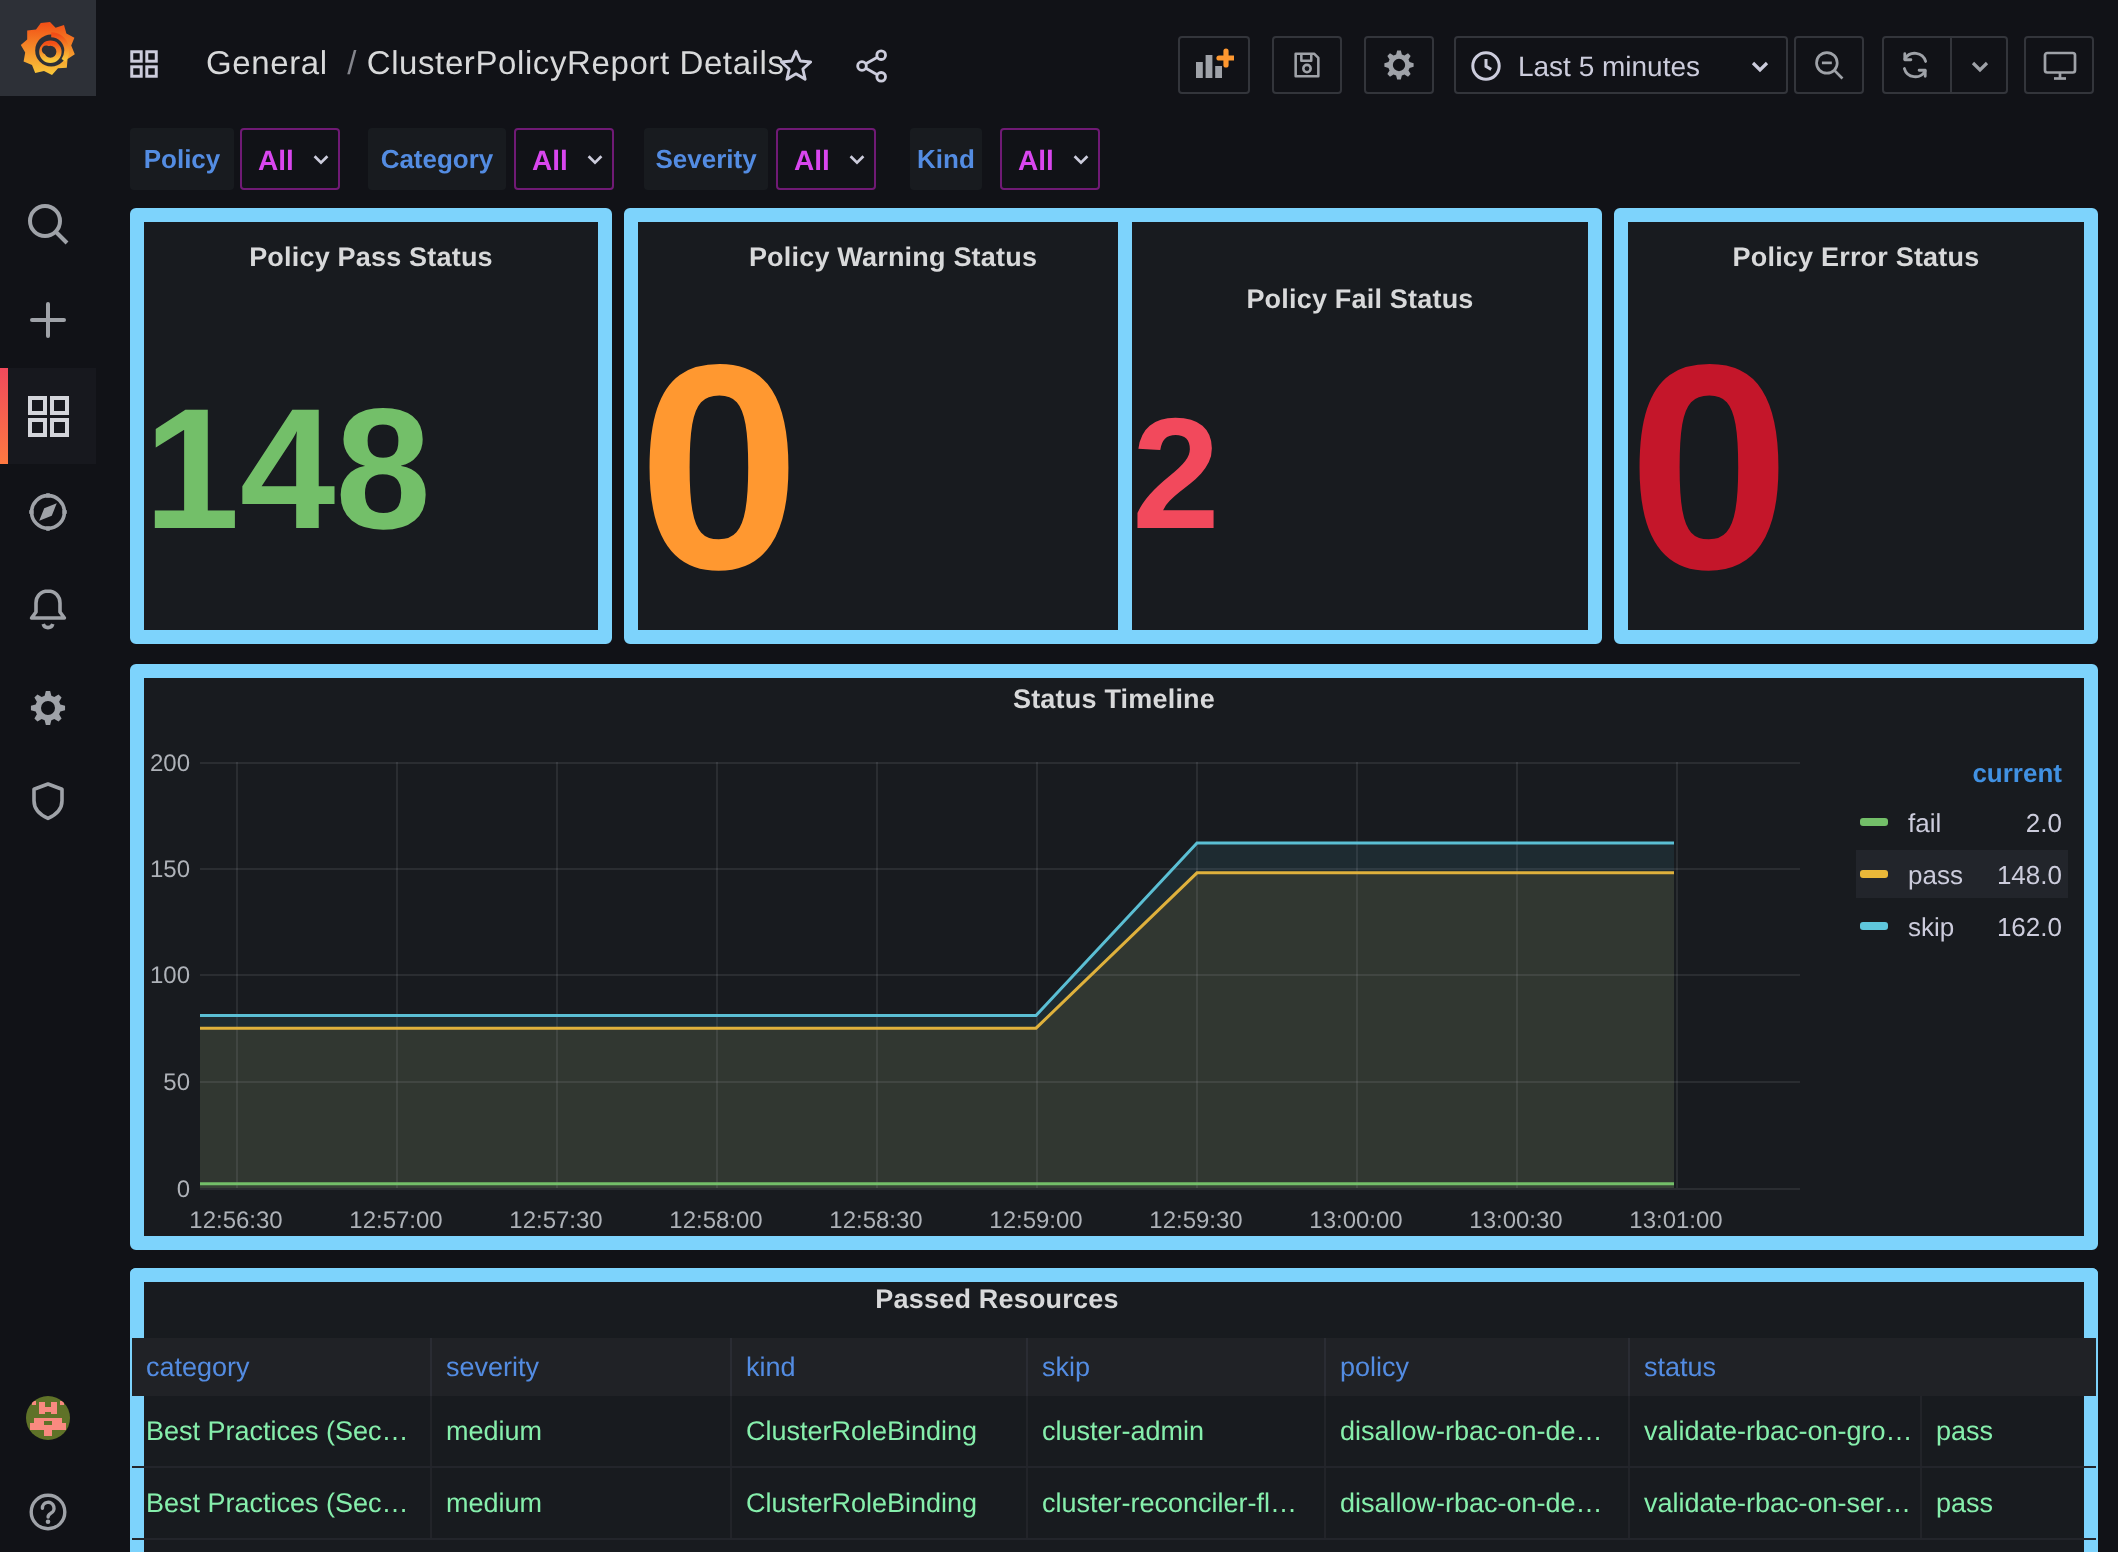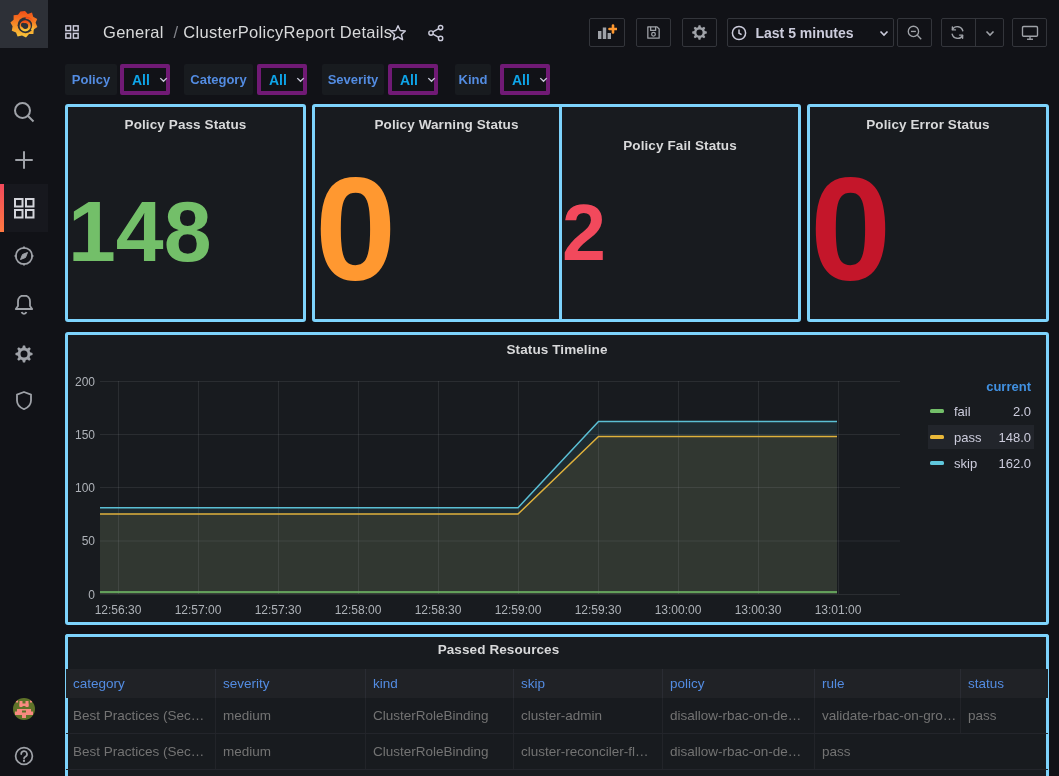--- a/index.html
+++ b/index.html
@@ -1,20 +1,20 @@
 <!DOCTYPE html>
 <html><head>
 <meta charset="utf-8">
 <style>
   * { margin:0; padding:0; box-sizing:border-box; }
   html,body { width:1059px; height:776px; background:#111217; overflow:hidden;
     font-family:"Liberation Sans", sans-serif; }
   #app { position:relative; width:1059px; height:776px; background:#111217; }
   .abs { position:absolute; }
-  .panel { position:absolute; background:#181b1f; border:3px solid #7dd3fc; border-radius:3px; }
+  .panel { position:absolute; background:#181b1f; border:7px solid #7dd3fc; border-radius:3px; }
   .ptitle { position:absolute; left:0; right:0; text-align:center; color:#d8d9da;
     font-size:13.5px; font-weight:700; letter-spacing:0.1px; }
   svg { display:block; }
 </style>
 </head>
 <body>
 <div id="app">
 
   <div class="abs" id="sidebar" style="left:0;top:0;width:48px;height:776px;background:#111217;"></div>
   <div class="abs" style="left:0;top:0;width:48px;height:48px;background:#2d3037;">
@@ -155,21 +155,21 @@
       <svg width="19" height="19" viewBox="0 0 24 24">
         <path fill="#9fa2a8" fill-rule="evenodd" d="M10.83 2.77 L13.17 2.77 L13.82 5.34 L15.42 6.01 L17.70 4.65 L19.35 6.30 L17.99 8.58 L18.66 10.18 L21.23 10.83 L21.23 13.17 L18.66 13.82 L17.99 15.42 L19.35 17.70 L17.70 19.35 L15.42 17.99 L13.82 18.66 L13.17 21.23 L10.83 21.23 L10.18 18.66 L8.58 17.99 L6.30 19.35 L4.65 17.70 L6.01 15.42 L5.34 13.82 L2.77 13.17 L2.77 10.83 L5.34 10.18 L6.01 8.58 L4.65 6.30 L6.30 4.65 L8.58 6.01 L10.18 5.34 Z M12 15.9 a3.9 3.9 0 1 0 0-7.8 a3.9 3.9 0 1 0 0 7.8 Z"></path>
       </svg>
     </div>
 
     <div class="tbtn" style="left:727px;width:167px;">
       <svg width="16" height="16" viewBox="0 0 16 16" fill="none" stroke="#ccccdc" stroke-width="1.5">
         <circle cx="8" cy="8" r="6.6"></circle>
         <path d="M8 4.5 v3.7 l2.6 1.5"></path>
       </svg>
-      <span style="color:#ccccdc;font-size:14px;font-weight:700;margin:0 24px 0 8px;">Last 5 minutes</span>
+      <span style="color:#ccccdc;font-size:14px;font-weight:400;margin:0 24px 0 8px;">Last 5 minutes</span>
       <svg width="12" height="12" viewBox="0 0 12 12" fill="none" stroke="#ccccdc" stroke-width="1.6">
           <path d="M2.5 4.5 L6 8 L9.5 4.5"></path>
         </svg>
     </div>
 
     <div class="tbtn" style="left:897px;width:35px;">
       <svg width="17" height="17" viewBox="0 0 24 24" fill="none" stroke="#9fa2a8" stroke-width="1.9">
         <circle cx="10.5" cy="10.5" r="7.3"></circle>
         <line x1="16" y1="16" x2="21.5" y2="21.5"></line>
         <line x1="7" y1="10.5" x2="14" y2="10.5"></line>
@@ -195,22 +195,22 @@
         <line x1="8" y1="20" x2="16" y2="20"></line>
         <line x1="12" y1="16" x2="12" y2="20"></line>
       </svg>
     </div>
   </div>
 
   <div id="filters">
     <style>
       .flabel { position:absolute; top:64px; height:31px; background:#181b1f; border-radius:2px;
         color:#538ce2; font-size:13px; font-weight:700; display:flex; align-items:center; justify-content:center; }
-      .fsel { position:absolute; top:64px; height:31px; border:4px solid #701a75; border-radius:2px;
-        color:#0ea5e9; font-size:14px; font-weight:700; display:flex; align-items:center; padding:0 8px; }
+      .fsel { position:absolute; top:64px; height:31px; border:1px solid #701a75; border-radius:2px;
+        color:#d946ef; font-size:14px; font-weight:700; display:flex; align-items:center; padding:0 8px; }
       .fsel svg { margin-left:8px; flex:none; }
     </style>
     <div class="flabel" style="left:65px;width:52px;">Policy</div>
     <div class="fsel" style="left:120px;width:50px;">All <svg width="11" height="11" viewBox="0 0 12 12" fill="none" stroke="#ccccdc" stroke-width="1.5">
           <path d="M2.5 4.5 L6 8 L9.5 4.5"></path>
         </svg></div>
     <div class="flabel" style="left:184px;width:69px;">Category</div>
     <div class="fsel" style="left:257px;width:50px;">All <svg width="11" height="11" viewBox="0 0 12 12" fill="none" stroke="#ccccdc" stroke-width="1.5">
           <path d="M2.5 4.5 L6 8 L9.5 4.5"></path>
         </svg></div>
@@ -315,46 +315,46 @@
   </div>
 
   <div class="panel" style="left:65px;top:634px;width:984px;height:142px;border-bottom:none;border-radius:3px 3px 0 0;"></div>
   <div class="ptitle" style="left:60px;top:642px;width:877px;">Passed Resources</div>
   <div class="abs" id="table" style="left:66px;top:669px;width:982px;height:107px;">
     <style>
       .thead { display:flex; height:29px; background:#202226; }
       .thead > div { color:#538ce2; font-size:13.5px; line-height:29px; padding-left:7px;
         border-right:1px solid #2a2c33; overflow:hidden; white-space:nowrap; }
       .trow { display:flex; height:36px; border-bottom:1px solid #23252b; }
-      .trow > div { color:#737373; font-size:13.5px; line-height:35px; padding-left:7px;
+      .trow > div { color:#86efac; font-size:13.5px; line-height:35px; padding-left:7px;
         border-right:1px solid #222429; overflow:hidden; white-space:nowrap; }
       .c1{width:150px;} .c2{width:150px;} .c3{width:148px;} .c4{width:149px;}
       .c5{width:152px;} .c6{width:146px;} .c7{width:87px;border-right:none!important;}
     </style>
     <div class="thead">
       <div class="c1">category</div>
         <div class="c2">severity</div>
         <div class="c3">kind</div>
       <div class="c4">skip</div>
         <div class="c5">policy</div>
-        <div class="c6">rule</div>
         <div class="c7">status</div>
     </div>
     <div class="trow">
       <div class="c1">Best Practices (Sec…</div>
         <div class="c2">medium</div>
         <div class="c3">ClusterRoleBinding</div>
       <div class="c4">cluster-admin</div>
         <div class="c5">disallow-rbac-on-de…</div>
         <div class="c6">validate-rbac-on-gro…</div>
         <div class="c7">pass</div>
     </div>
     <div class="trow">
       <div class="c1">Best Practices (Sec…</div>
         <div class="c2">medium</div>
         <div class="c3">ClusterRoleBinding</div>
       <div class="c4">cluster-reconciler-fl…</div>
         <div class="c5">disallow-rbac-on-de…</div>
+        <div class="c6">validate-rbac-on-ser…</div>
         <div class="c7">pass</div>
     </div>
   </div>
 
 </div>
 
 </body></html>

